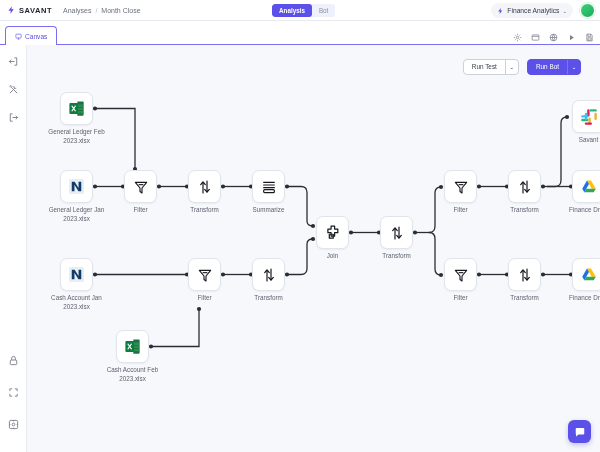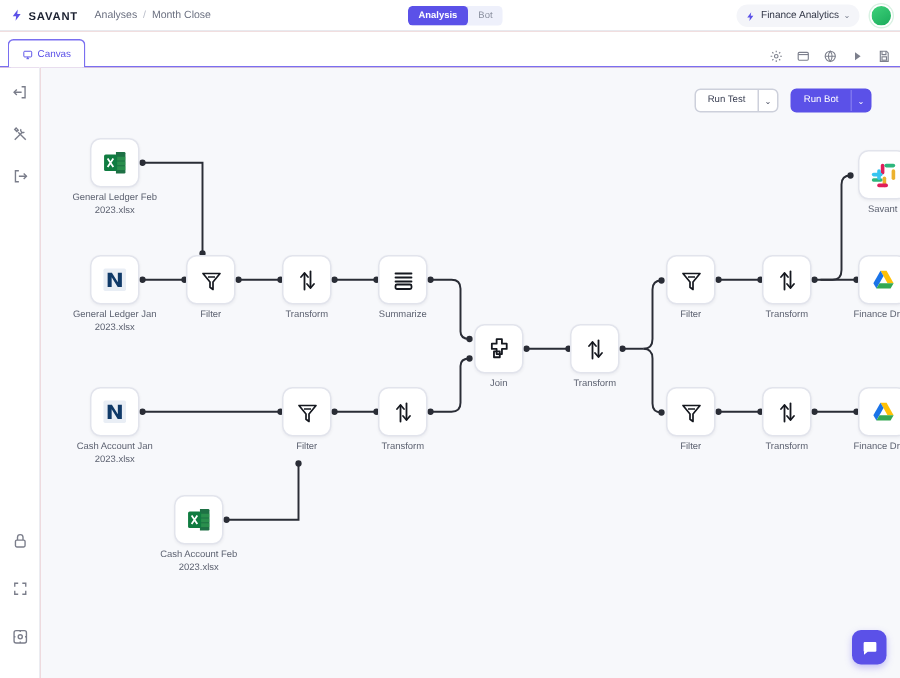--- a/index.html
+++ b/index.html
@@ -3,21 +3,21 @@
 <meta charset="utf-8">
 <style>
   * { box-sizing: border-box; margin:0; padding:0; }
   html,body { width:600px; height:452px; overflow:hidden; }
   body {
     font-family: "Liberation Sans", sans-serif;
     background:#f7f8fb;
     color:#2b2f38;
     -webkit-font-smoothing:antialiased;
   }
-  #app { position:relative; width:600px; height:452px; background:#b91c1c; }
+  #app { position:relative; width:600px; height:452px; background:#bef264; }
 
   
   .topbar{
     position:absolute; left:0; top:0; width:600px; height:21px;
     background:#ffffff; border-bottom:1px solid #e8e9ee;
     display:flex; align-items:center; padding:0 7px;
   }
   .brand{ display:flex; align-items:center; gap:3px; }
   .bolt{ width:9px; height:10px; display:block; }
   .brand-name{ font-size:7.5px; font-weight:bold; letter-spacing:.55px; color:#1b2030; }

